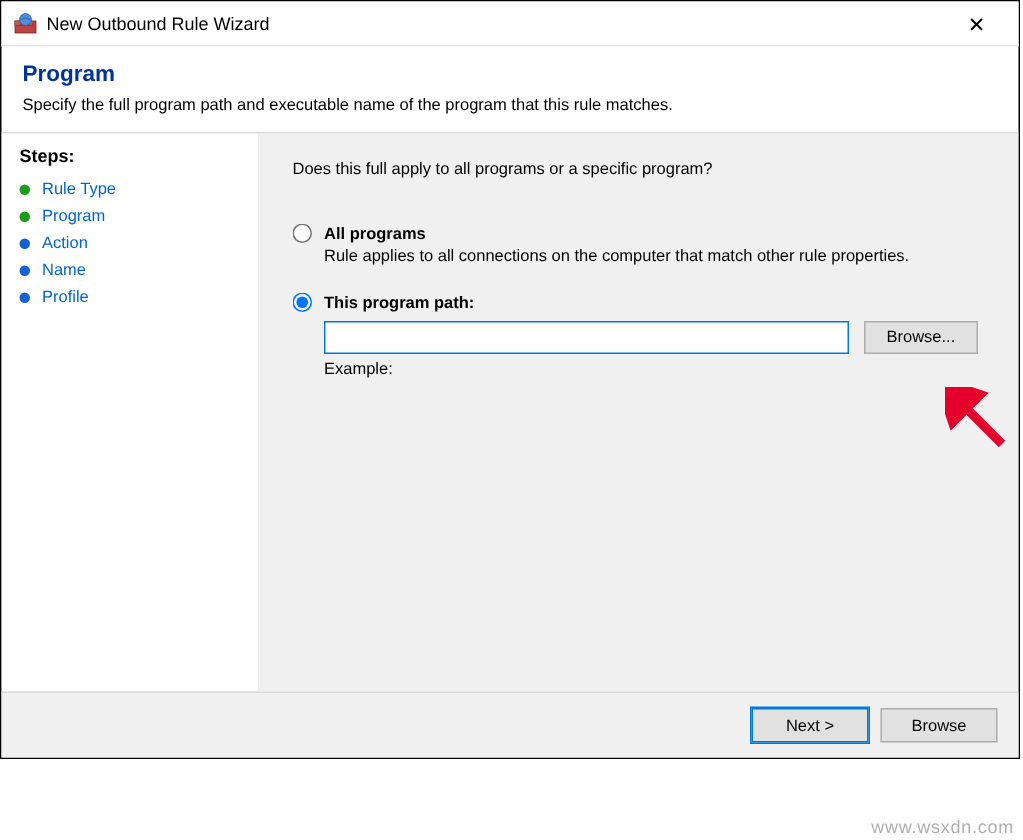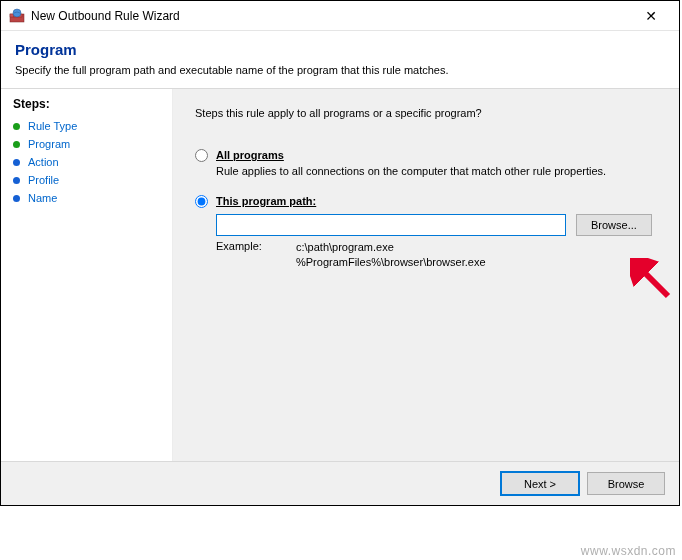--- a/index.html
+++ b/index.html
@@ -83,23 +83,22 @@
       padding: 18px 22px 10px 22px;
       position: relative;
     }
     .question {
       font-size: 11px;
       margin-bottom: 30px;
     }
     .option-block { margin-bottom: 18px; }
     .radio-row {
       display: flex;
-      align-items: flex-start;
+      align-items: flex-end;
       margin-bottom: 3px;
-      text-decoration: underline;
     }
     .radio-row input[type=radio] { margin-right: 8px; }
     .radio-row .opt-label { font-weight: bold; font-size: 11px; }
     .opt-desc {
       font-size: 11px;
       margin-left: 21px;
       color: #000;
     }
     .path-row {
       display: flex;
@@ -207,54 +206,50 @@
       <div class="step">
         <span class="bullet" style="background:#1a9e1a"></span>
         <span class="label">Program</span>
       </div>
       <div class="step">
         <span class="bullet" style="background:#1560d4"></span>
         <span class="label">Action</span>
       </div>
       <div class="step">
         <span class="bullet" style="background:#1560d4"></span>
+        <span class="label">Name</span>
+      </div>
+      <div class="step">
+        <span class="bullet" style="background:#1560d4"></span>
         <span class="label">Profile</span>
       </div>
-      <div class="step">
-        <span class="bullet" style="background:#1560d4"></span>
-        <span class="label">Name</span>
-      </div>
     </div>
 
     <div class="main">
-      <div class="question">Steps this rule apply to all programs or a specific program?</div>
+      <div class="question">Does this full apply to all programs or a specific program?</div>
 
       <div class="option-block">
         <label class="radio-row">
           <input type="radio" name="progtype" style="">
           <span class="opt-label">All programs</span>
         </label>
         <div class="opt-desc">Rule applies to all connections on the computer that match other rule properties.</div>
       </div>
 
       <div class="option-block">
         <label class="radio-row">
           <input type="radio" name="progtype" checked="" style="">
           <span class="opt-label">This program path:</span>
         </label>
         <div class="path-row">
           <input type="text" class="path-input" value="" style="">
           <button class="browse-btn">Browse...</button>
         </div>
         <div class="example-row">
           <span class="ex-label">Example:</span>
-          <span class="ex-lines">
-            <span>c:\path\program.exe</span><br>
-            <span>%ProgramFiles%\browser\browser.exe</span>
-          </span>
         </div>
       </div>
     </div>
 
   </div>
 
   <div class="footer">
     <button class="primary">Next &gt;</button>
     <button>Browse</button>
   </div>

